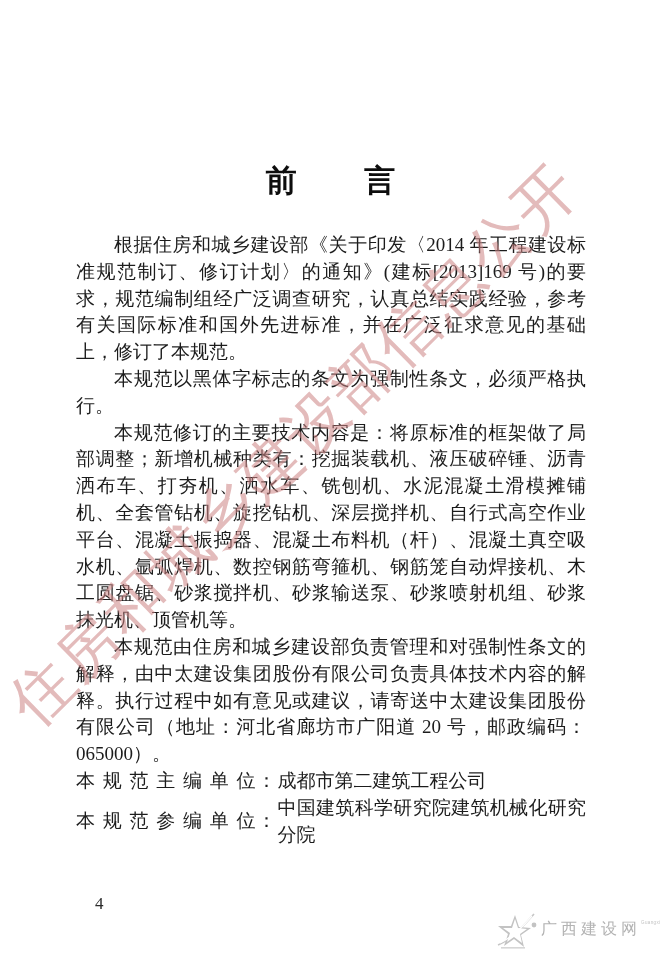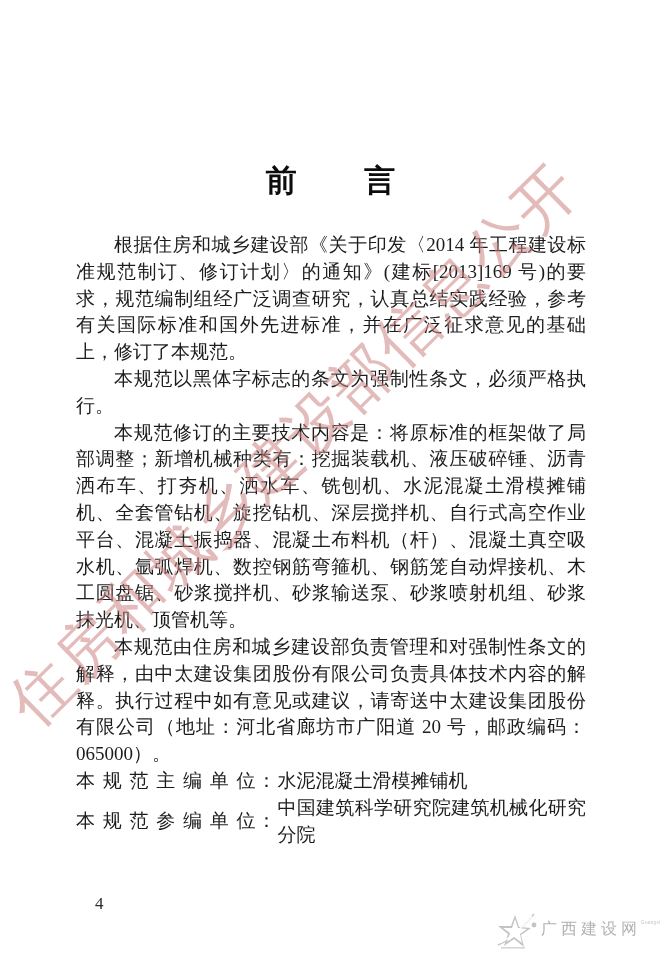--- a/index.html
+++ b/index.html
@@ -74,21 +74,21 @@
 
   <div class="content">
     <p>根据住房和城乡建设部《关于印发〈2014 年工程建设标准规范制订、修订计划〉的通知》(建标[2013]169 号)的要求，规范编制组经广泛调查研究，认真总结实践经验，参考有关国际标准和国外先进标准，并在广泛征求意见的基础上，修订了本规范。</p>
     <p>本规范以黑体字标志的条文为强制性条文，必须严格执行。</p>
     <p>本规范修订的主要技术内容是：将原标准的框架做了局部调整；新增机械种类有：挖掘装载机、液压破碎锤、沥青洒布车、打夯机、洒水车、铣刨机、水泥混凝土滑模摊铺机、全套管钻机、旋挖钻机、深层搅拌机、自行式高空作业平台、混凝土振捣器、混凝土布料机（杆）、混凝土真空吸水机、氩弧焊机、数控钢筋弯箍机、钢筋笼自动焊接机、木工圆盘锯、砂浆搅拌机、砂浆输送泵、砂浆喷射机组、砂浆抹光机、顶管机等。</p>
     <p>本规范由住房和城乡建设部负责管理和对强制性条文的解释，由中太建设集团股份有限公司负责具体技术内容的解释。执行过程中如有意见或建议，请寄送中太建设集团股份有限公司（地址：河北省廊坊市广阳道 20 号，邮政编码：065000）。</p>
 
     <div class="unit-row">
       <span class="unit-label">本 规 范 主 编 单 位：</span>
       <span class="unit-values">
-        <span class="unit-line">水泥混凝土滑模摊铺机</span>
+        <span class="unit-line">成都市第二建筑工程公司</span>
       </span>
     </div>
 
     <div class="unit-row">
       <span class="unit-label">本 规 范 参 编 单 位：</span>
       <span class="unit-values">
         <span class="unit-line">中国建筑科学研究院建筑机械化研究分院</span>
 
       </span>
     </div>

